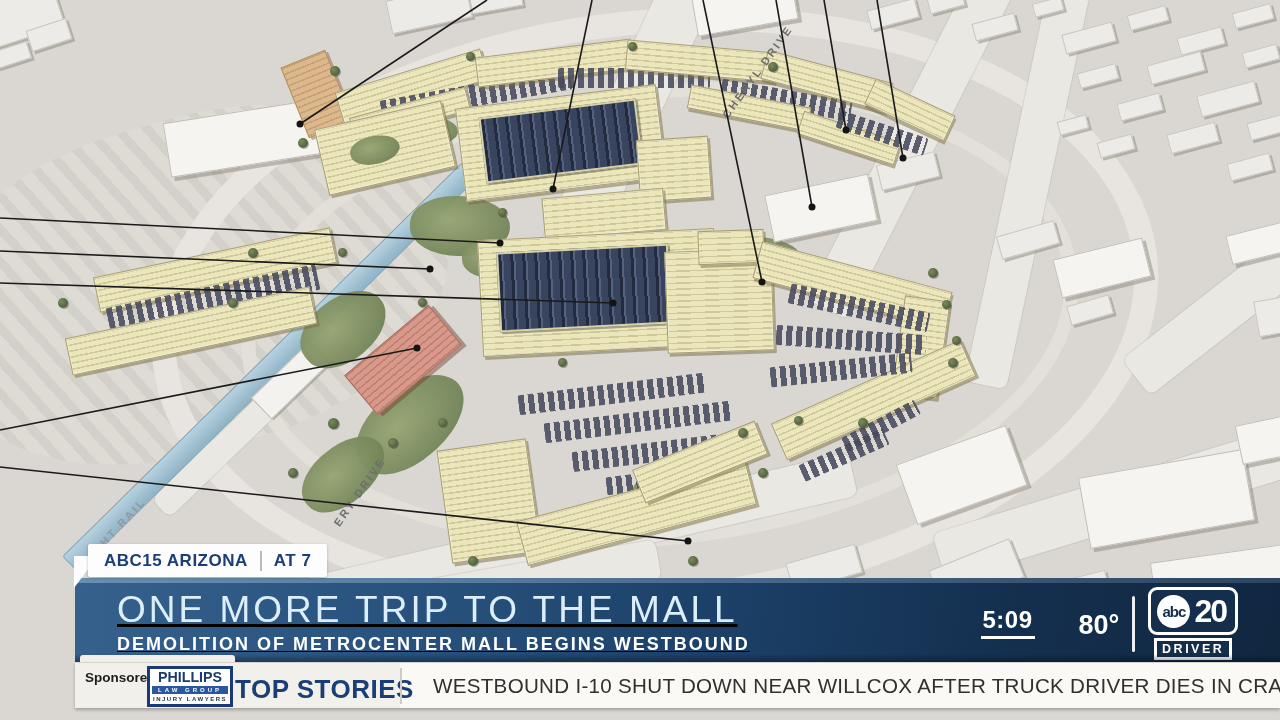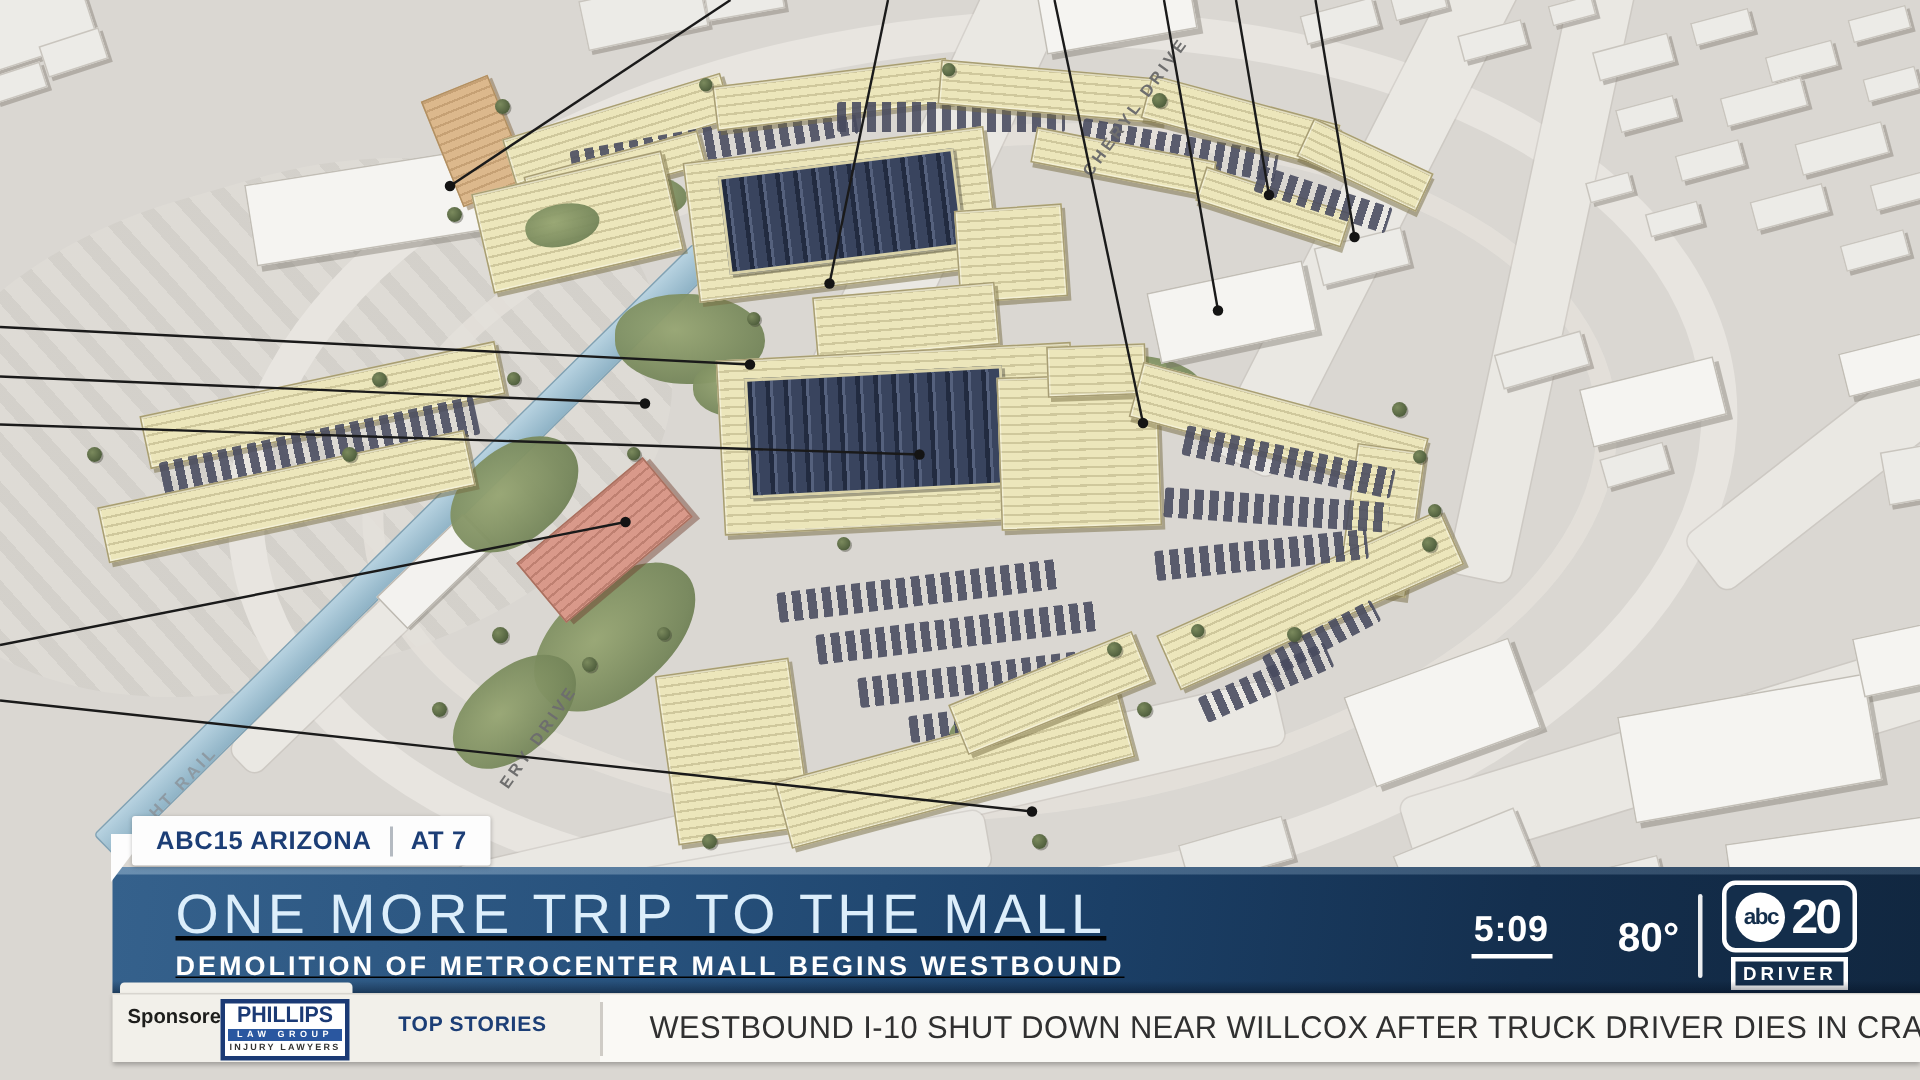--- a/index.html
+++ b/index.html
@@ -85,21 +85,21 @@
   .sponsored{position:absolute;left:10px;top:7px;color:#1d1d1b;font-weight:700;font-size:13.5px;}
   .phillips{position:absolute;left:72px;top:3px;width:86px;height:41px;background:#fff;
       border:3px solid #1b3a75;display:flex;flex-direction:column;justify-content:space-between;
       padding:1px 2px;}
   .ph-name{color:#1b3a75;font-weight:700;font-size:15px;line-height:14px;text-align:center;
       transform:scaleX(.95);letter-spacing:0;}
   .ph-law{background:#2a57a0;color:#fff;font-size:6px;font-weight:700;letter-spacing:3px;
       text-align:center;line-height:8px;}
   .ph-inj{color:#333;font-size:6px;font-weight:700;letter-spacing:1.5px;text-align:center;line-height:8px;}
   .topstories{position:absolute;left:160px;width:160px;top:11px;text-align:center;color:#1c3e76;
-      font-weight:700;font-size:14px;letter-spacing:.5px;white-space:nowrap;}
+      font-weight:700;font-size:26px;letter-spacing:.5px;white-space:nowrap;}
   .tdiv{position:absolute;left:325px;top:5px;width:2px;height:36px;background:#cfccc6;}
   .ticker-text{position:absolute;left:358px;top:11px;color:#303030;font-size:21px;
       letter-spacing:.3px;white-space:nowrap;transform:scaleX(.98);transform-origin:left center;}
 </style>
 </head>
 <body>
 
 <div id="frame">
 
   <div id="scene">

